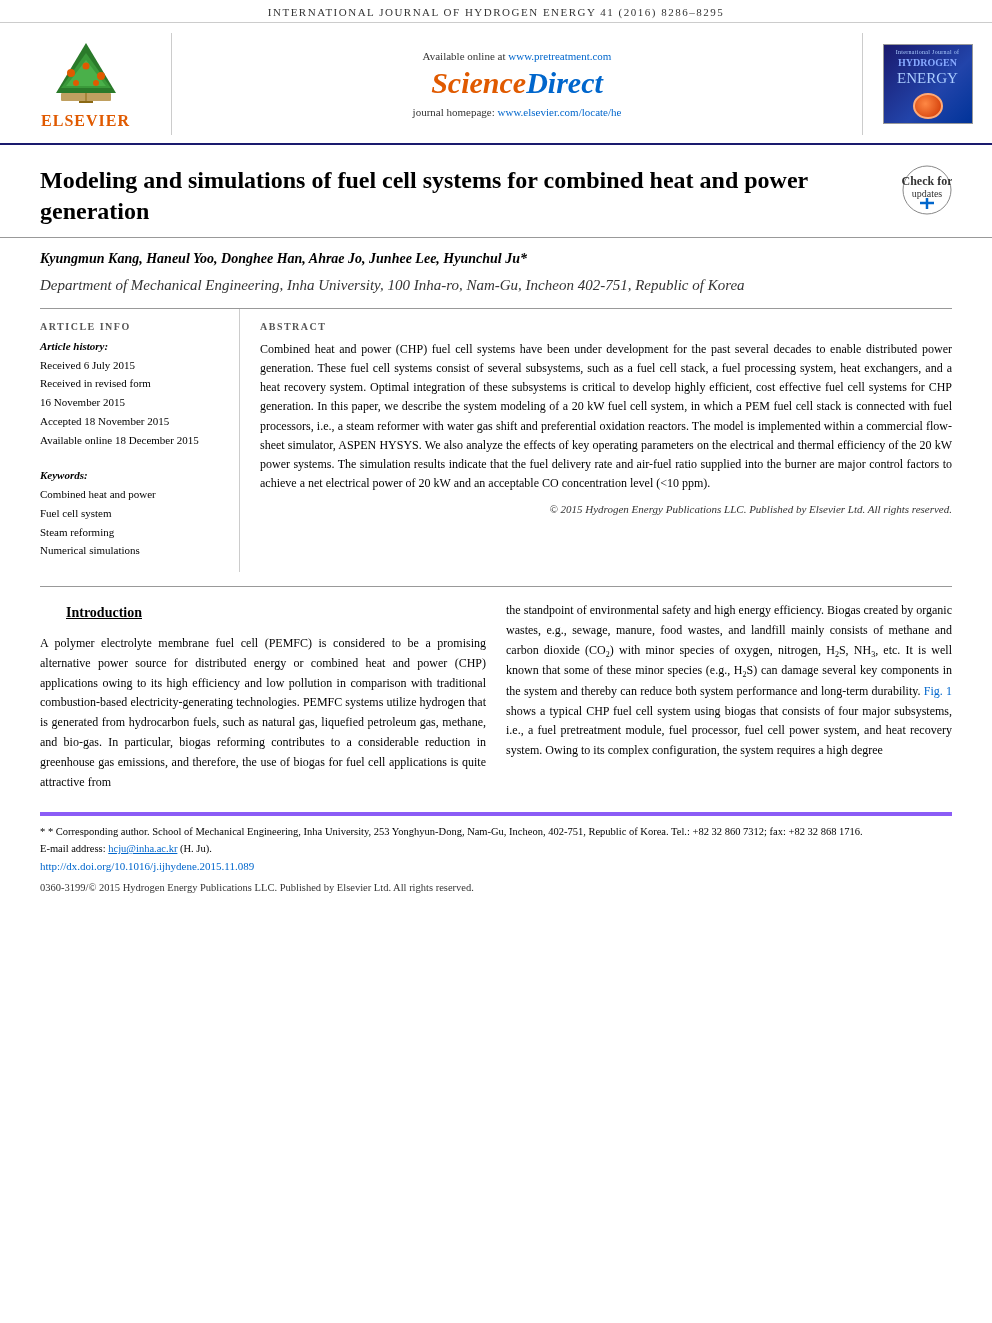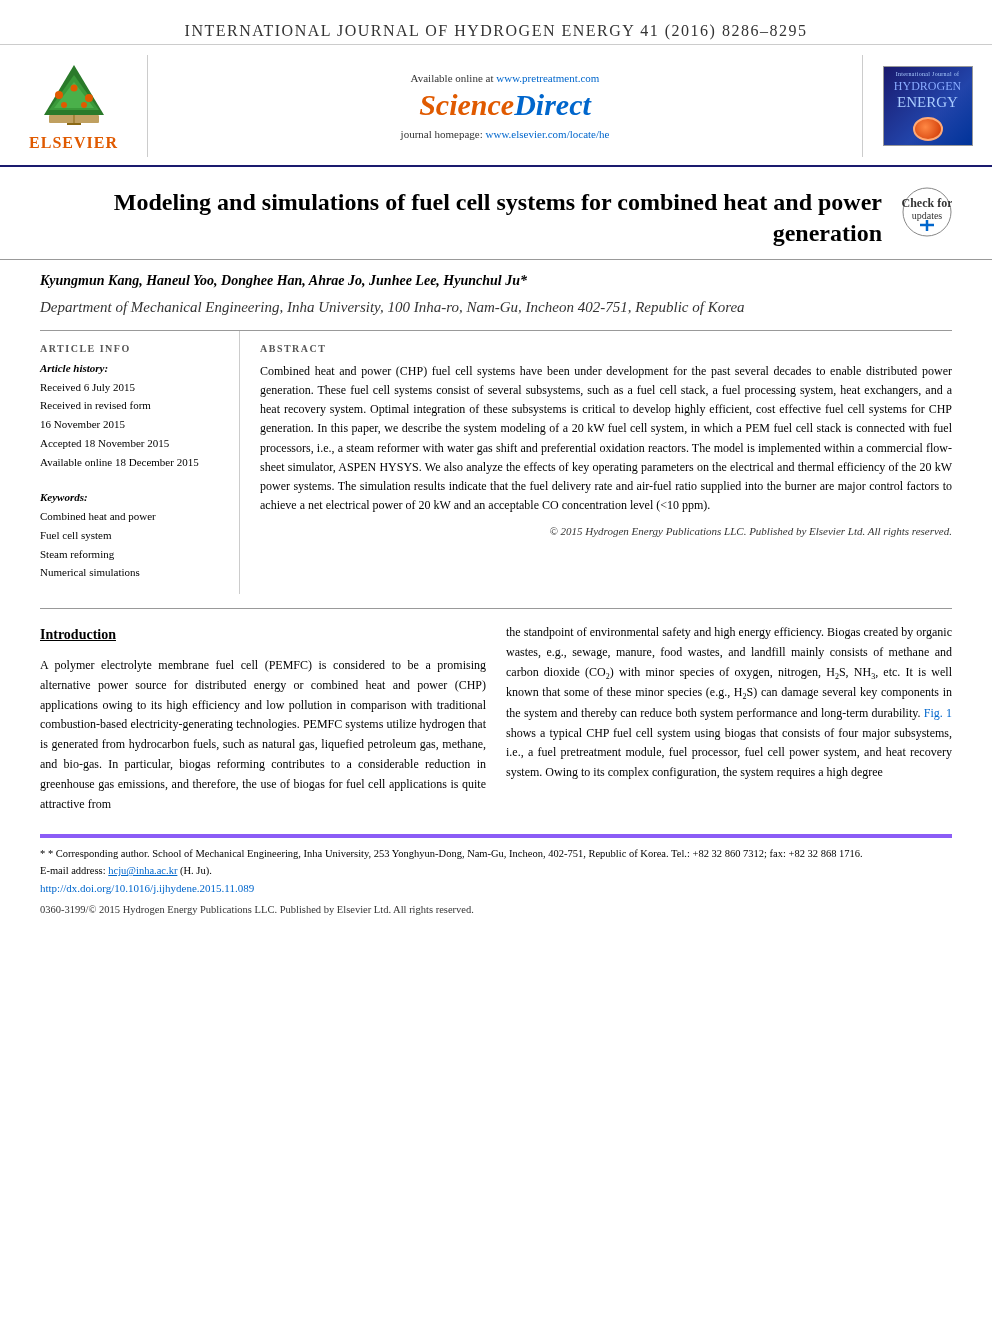--- a/index.html
+++ b/index.html
@@ -7,37 +7,37 @@
       width: 992px;
       min-height: 1323px;
       background: #fff;
       font-family: 'Times New Roman', Times, serif;
       font-size: 13px;
       color: #000;
     }
 
     .top-bar {
       text-align: center;
-      padding: 22px 0 4px;
-      font-size: 16px;
+      padding: 6px 0 4px;
+      font-size: 11px;
       letter-spacing: 1.5px;
       color: #333;
       text-transform: uppercase;
       border-bottom: 1px solid #ccc;
     }
 
     .header-section {
       display: flex;
       align-items: stretch;
       border-bottom: 2px solid #1a1a6e;
       padding: 10px 0 8px;
     }
 
     .header-left {
-      width: 148px;
+      width: 172px;
       display: flex;
       align-items: center;
       justify-content: center;
       padding: 5px;
       border-right: 1px solid #ccc;
     }
 
     .elsevier-logo {
       display: flex;
       flex-direction: column;
@@ -123,21 +123,20 @@
       text-align: center;
       padding: 4px;
     }
 
     .title-section {
       padding: 20px 40px 10px;
       border-bottom: 1px solid #999;
       display: flex;
       align-items: flex-start;
       justify-content: space-between;
-      text-align: right;
     }
 
     .paper-title {
       font-size: 24px;
       font-weight: bold;
       color: #000;
       line-height: 1.3;
       flex: 1;
     }
 
@@ -264,20 +263,21 @@
       line-height: 1.65;
       text-align: justify;
     }
 
     .section-heading {
       font-size: 14px;
       font-weight: bold;
       text-decoration: underline;
       color: #000;
       margin-bottom: 10px;
+      margin-left: 26px;
     }
 
     .body-text {
       font-size: 12px;
       line-height: 1.65;
       text-align: justify;
       color: #000;
     }
 
     .body-text .ref-link {
@@ -352,21 +352,21 @@
     </div>
     <div class="journal-homepage">
       <span>journal homepage:</span>
       <a href="#" style="color:#0066cc;">www.elsevier.com/locate/he</a>
     </div>
   </div>
 
   <div class="header-right">
     <div class="journal-cover">
       <div style="font-size:6px; letter-spacing:0.3px; color:#aaccff; text-align:center; line-height:1.3;">International Journal of</div>
-      <div style="font-size:12px; font-weight:normal; color:#88aaff; line-height:1.2;">HYDROGEN</div>
+      <div style="font-size:10px; font-weight:bold; color:#88aaff; line-height:1.2;">HYDROGEN</div>
       <div style="font-size:15px; color:#aaccff; line-height:1.2;">ENERGY</div>
       <div style="margin-top:6px; width:30px; height:30px; border-radius:50%; background:radial-gradient(circle at 40% 40%, #ff8844, #cc3300); border:2px solid #ffaa77;"></div>
     </div>
   </div>
 </div>
 
 <div class="title-section">
   <h1 class="paper-title">Modeling and simulations of fuel cell systems for combined heat and power generation</h1>
 
   <svg class="crossmark-badge" viewBox="0 0 50 50">

